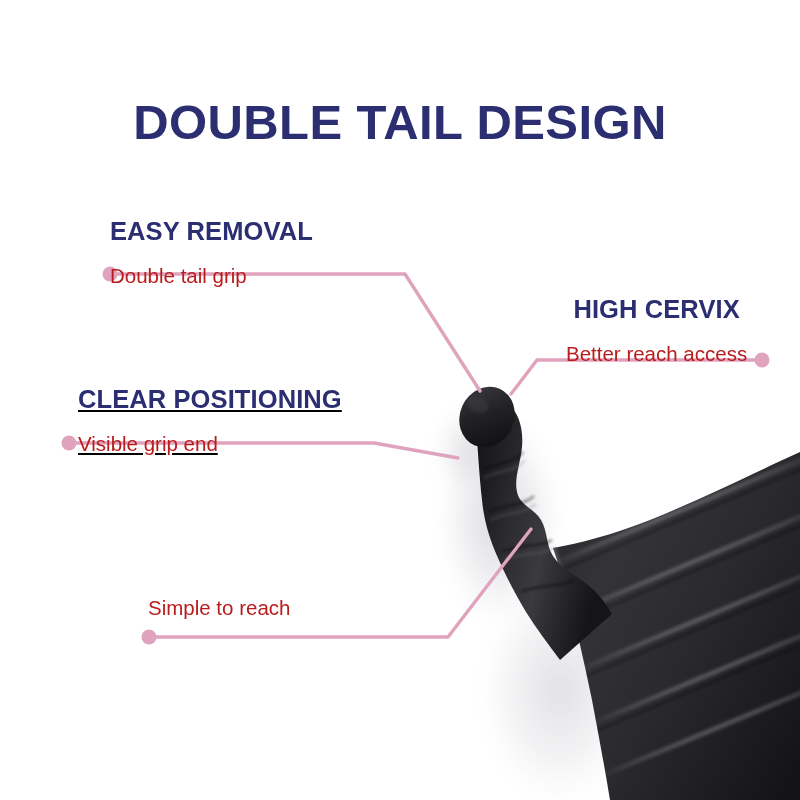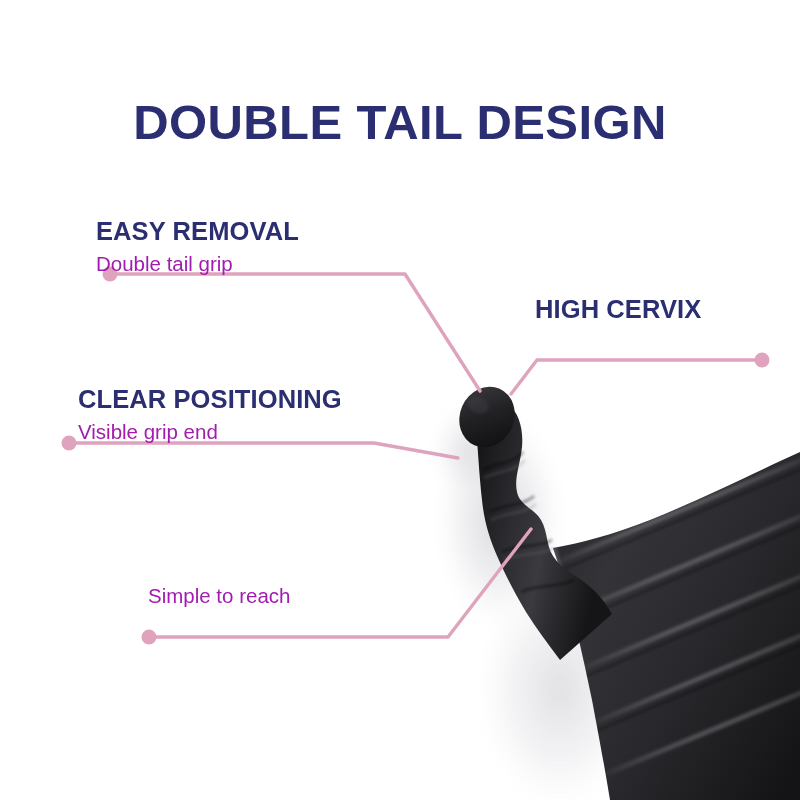--- a/index.html
+++ b/index.html
@@ -35,31 +35,31 @@
   .callout .head{
     color:#2b2e70;
     font-weight:900;
     font-size:25.5px;
     letter-spacing:0.1px;
     line-height:1.12;
     white-space:nowrap;
     font-family:"Liberation Sans", sans-serif;
   }
   .callout .sub{
-    color:#a21caf;
+    color:#b91c1c;
     font-weight:500;
     font-size:20.5px;
     line-height:1.2;
-    margin-top:6px;
+    margin-top:18px;
     white-space:nowrap;
     font-family:"Liberation Sans", sans-serif;
   }
-  .c-easy{left:96px;top:217px;}
-  .c-high{left:535px;top:295px;text-align:center;}
-  .c-clear{left:78px;top:385px;}
+  .c-easy{left:110px;top:217px;}
+  .c-high{left:566px;top:295px;text-align:center;}
+  .c-clear{left:78px;top:385px;text-decoration:underline;}
   .c-begin{left:148px;top:578px;}
 
   
   #connectors{position:absolute;left:0;top:0;width:800px;height:800px;}
 </style>
 </head>
 <body>
 
 <div id="stage">
 
@@ -202,20 +202,21 @@
 
   <div class="title">DOUBLE TAIL DESIGN</div>
 
   <div class="callout c-easy">
     <div class="head">EASY REMOVAL</div>
     <div class="sub">Double tail grip</div>
   </div>
 
   <div class="callout c-high">
     <div class="head">HIGH CERVIX</div>
+    <div class="sub">Better reach access</div>
   </div>
 
   <div class="callout c-clear">
     <div class="head">CLEAR POSITIONING</div>
     <div class="sub">Visible grip end</div>
   </div>
 
   <div class="callout c-begin">
     <div class="sub">Simple to reach</div>
   </div>

